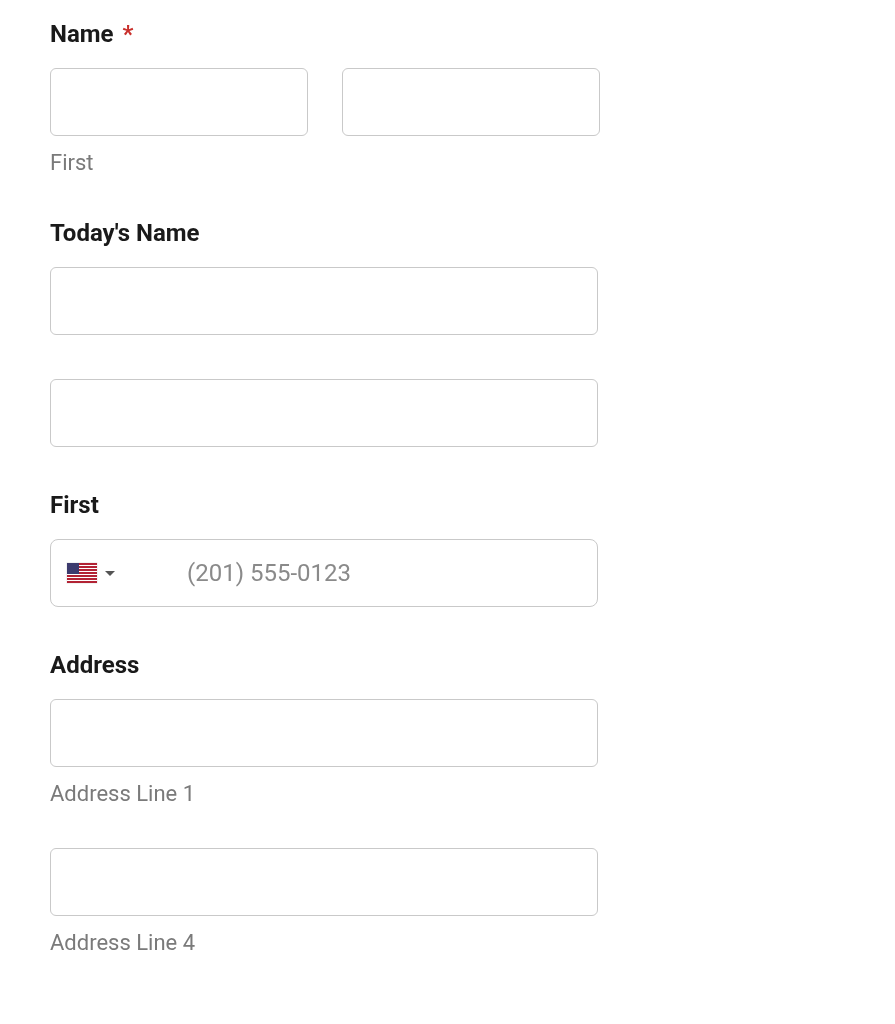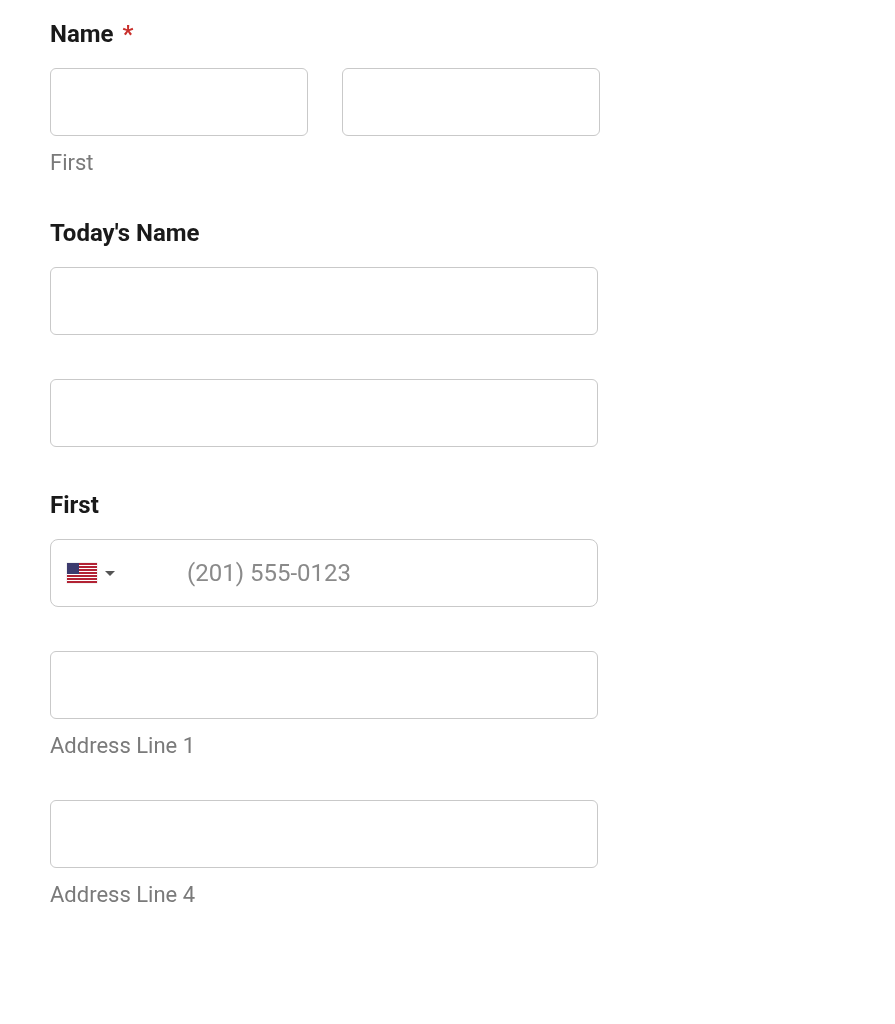--- a/index.html
+++ b/index.html
@@ -175,20 +175,23 @@
         <span class="stripes"></span>
         <span class="canton"></span>
       </span>
       <span class="dropdown-caret"></span>
     </div>
     <input type="tel" class="phone-input" placeholder="(201) 555-0123" style="">
   </div>
 </div>
 
 <div class="field-group">
+  <label class="field-label">
+    <span>Address</span>
+  </label>
   <div class="address-input-row">
     <input type="text" class="text-input" value="" style="">
     <span class="sub-label">Address Line 1</span>
   </div>
   <div class="address-input-row">
     <input type="text" class="text-input" value="" style="">
     <span class="sub-label">Address Line 4</span>
   </div>
 </div>
 

